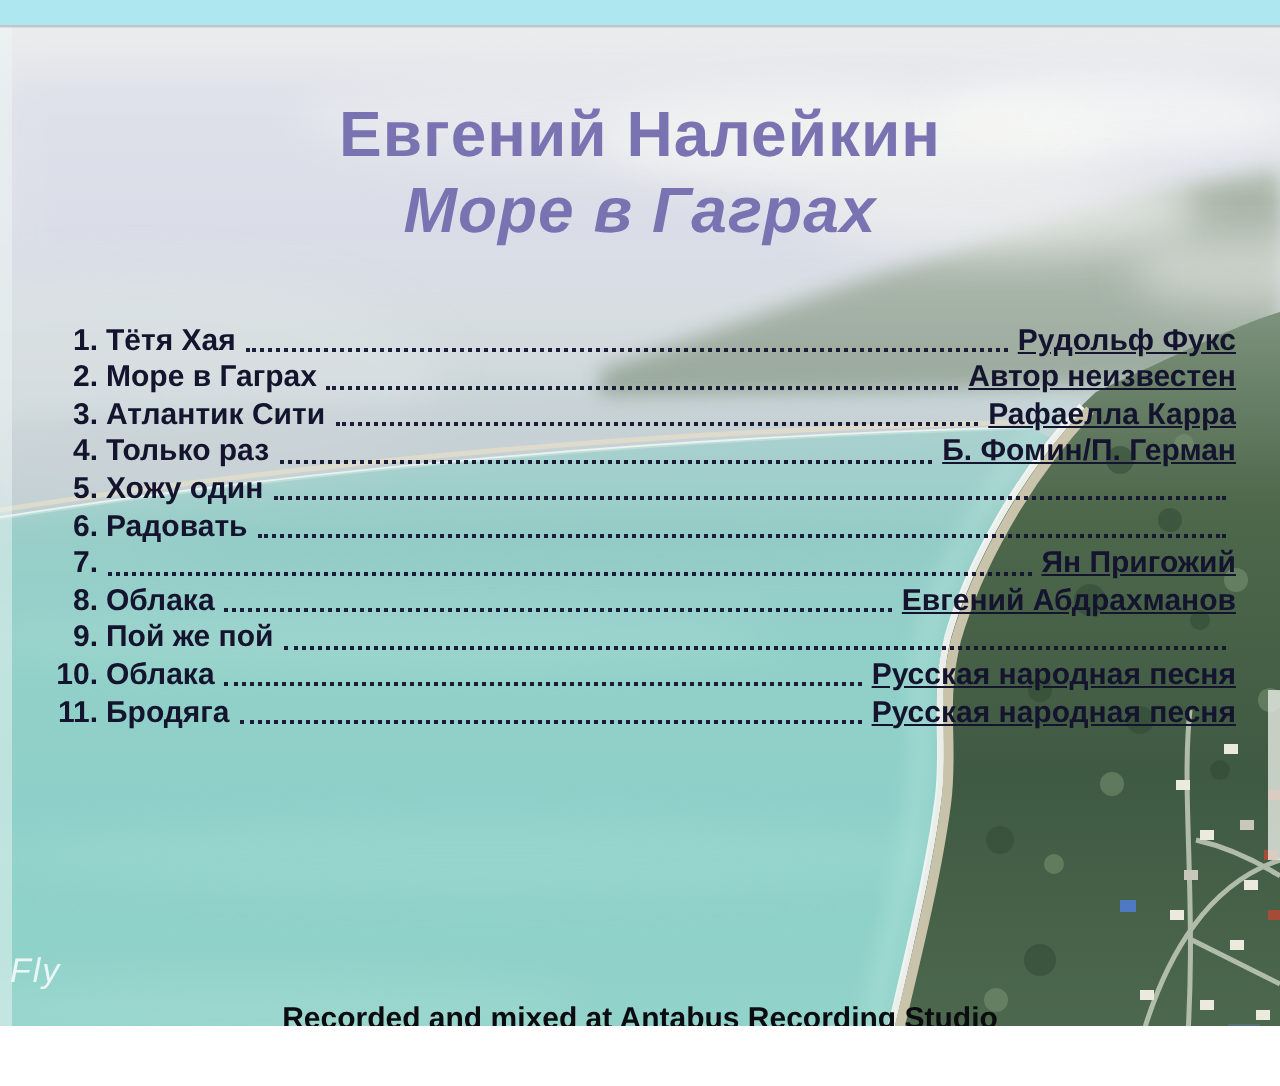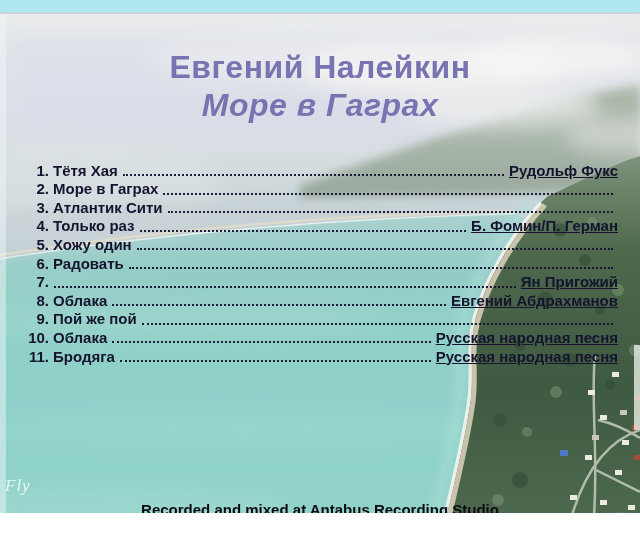--- a/index.html
+++ b/index.html
@@ -26,21 +26,21 @@
     margin:0 5px 3.5px 5px;opacity:.95;
   }
   .t-artist{white-space:nowrap;line-height:18px;text-decoration:underline;}
   .footer{
     position:absolute;top:462px;left:0;right:0;text-align:center;
     color:#0c0c10;font-weight:bold;font-size:15px;line-height:19px;
     white-space:pre-wrap;
   }
   .watermark{
     position:absolute;left:5px;top:476px;
-    font-family:Liberation Serif, serif;font-style:italic;font-size:17px;
+    font-family:Liberation Sans, sans-serif;font-style:italic;font-size:17px;
     color:rgba(255,255,255,.82);letter-spacing:1px;
   }
 </style>
 </head>
 <body>
 
 <div class="cover">
 
   <svg class="photo" viewBox="0 0 640 543" preserveAspectRatio="none" aria-hidden="true">
     <defs>
@@ -170,25 +170,27 @@
       <div class="track-row">
         <span class="t-num">1.</span>
         <span class="t-title">Тётя Хая</span>
         <span class="leader"></span>
         <span class="t-artist">Рудольф Фукс</span>
       </div>
       <div class="track-row">
         <span class="t-num">2.</span>
         <span class="t-title">Море в Гаграх</span>
         <span class="leader"></span>
+        <span class="t-artist">Автор неизвестен</span>
       </div>
       <div class="track-row">
         <span class="t-num">3.</span>
         <span class="t-title">Атлантик Сити</span>
         <span class="leader"></span>
+        <span class="t-artist">Рафаелла Карра</span>
       </div>
       <div class="track-row">
         <span class="t-num">4.</span>
         <span class="t-title">Только раз</span>
         <span class="leader"></span>
         <span class="t-artist">Б. Фомин/П. Герман</span>
       </div>
       <div class="track-row">
         <span class="t-num">5.</span>
         <span class="t-title">Хожу один</span>

